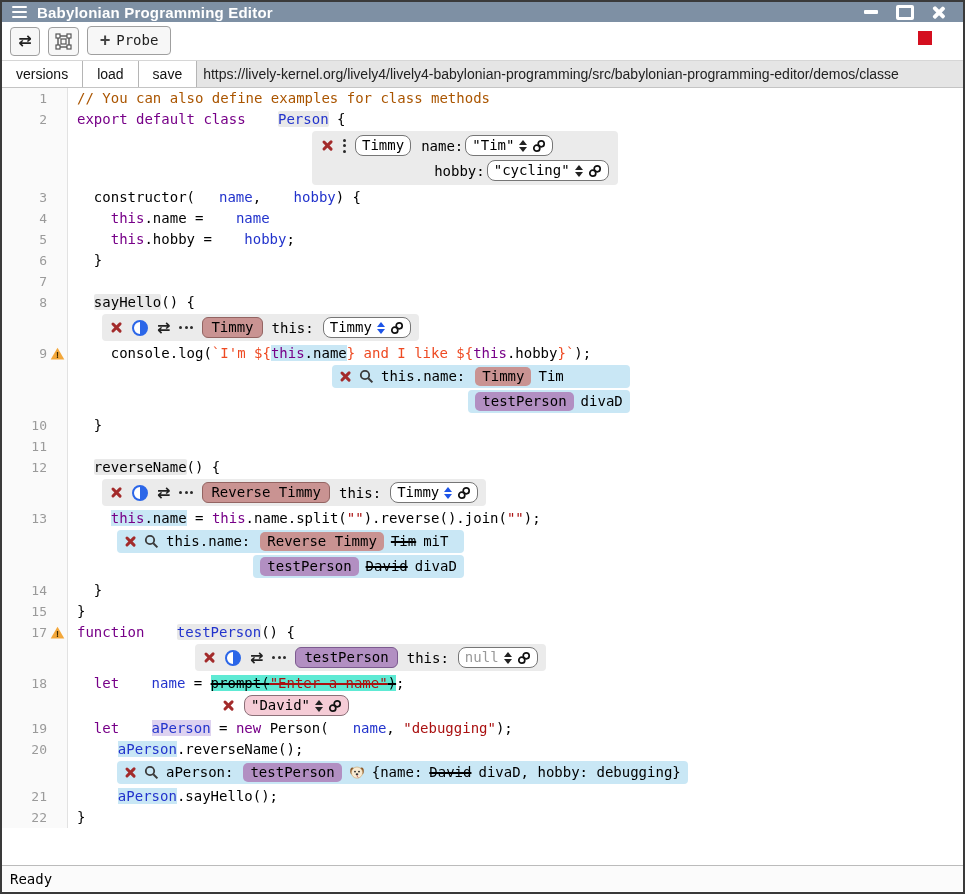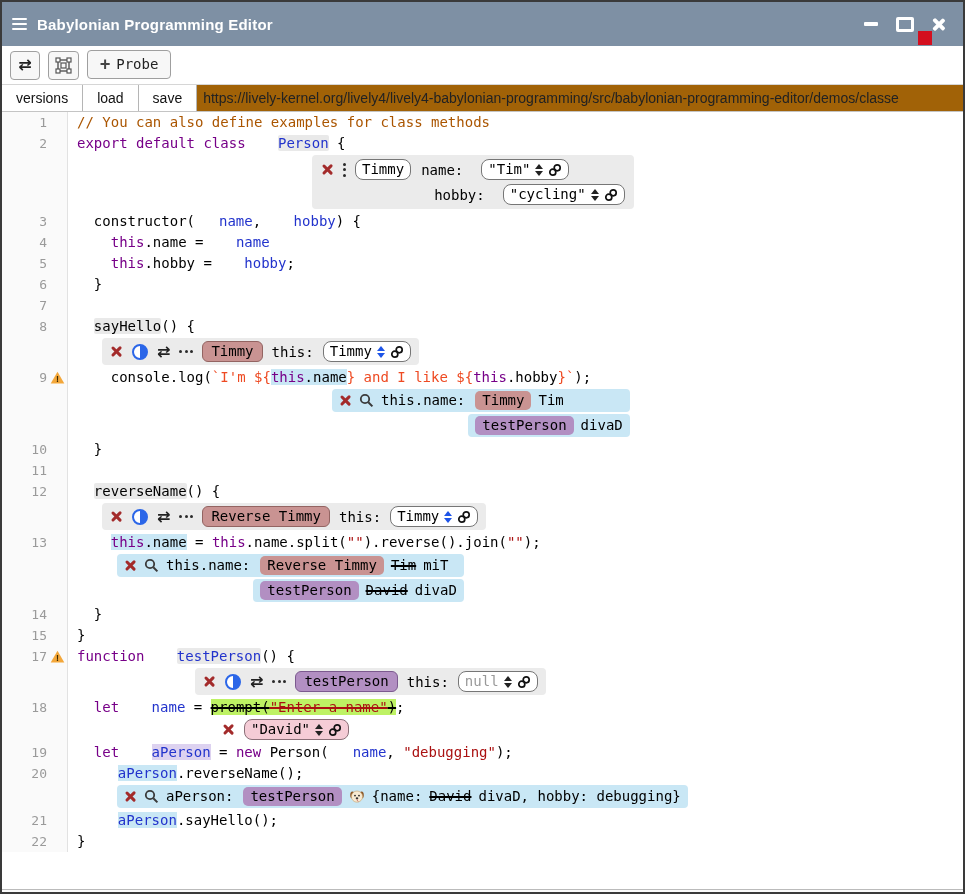--- a/index.html
+++ b/index.html
@@ -1,62 +1,62 @@
 <!DOCTYPE html>
 <html><head>
 <meta charset="utf-8">
 <style>
   html,body{margin:0;padding:0;background:#fff;}
   .window{position:relative;width:965px;height:894px;box-sizing:border-box;border:2px solid #3a3a3a;
           background:#fff;overflow:hidden;font-family:"Liberation Sans",sans-serif;}
   
-  .titlebar{height:44px;background:#7e90a4;display:flex;align-items:center;color:#fff;padding:0 10px;gap:10px;}
+  .titlebar{height:20px;background:#7e90a4;display:flex;align-items:center;color:#fff;padding:0 10px;gap:10px;}
   .burger{display:inline-flex;flex-direction:column;gap:2.5px;cursor:pointer;}
   .burger i{width:15px;height:2.5px;background:#fff;border-radius:1px;}
   .wtitle{font-weight:bold;font-size:15px;letter-spacing:.2px;}
   .wcontrols{margin-left:auto;display:flex;align-items:center;gap:18px;padding-right:8px;}
   .wmin{width:14px;height:3.5px;background:#fff;border-radius:1px;}
   .wmax{width:12px;height:9px;border:3px solid #fff;border-radius:2px;}
   .wclose{position:relative;width:13px;height:13px;}
   .wclose::before,.wclose::after{content:"";position:absolute;left:5px;top:-1px;width:3.5px;height:15px;background:#fff;border-radius:1.5px;}
   .wclose::before{transform:rotate(45deg);} .wclose::after{transform:rotate(-45deg);}
   .modflag{position:absolute;top:29px;right:31px;width:14px;height:14px;background:#d40f1f;z-index:5;}
   
   .toolbar{display:flex;align-items:center;gap:8px;padding:4px 8px;background:#fff;border-bottom:1px solid #d6d6d6;height:30px;}
   .tbtn{display:inline-flex;align-items:center;justify-content:center;gap:6px;min-width:30px;height:29px;
         background:#f7f7f7;border:1px solid #9f9f9f;border-radius:4px;font-size:15px;color:#222;cursor:pointer;
         font-family:"Liberation Sans",sans-serif;}
   .tbtn .plus{font-weight:bold;font-size:17px;color:#444;line-height:1;}
   .tbtn.probe{padding:0 12px;}
   .icon-swap{font-family:"DejaVu Sans",sans-serif;font-weight:bold;font-size:16px;line-height:16px;color:#222;}
   
-  .filebar{display:flex;align-items:stretch;height:26px;background:#a16207;border-bottom:1px solid #c4c4c4;font-size:14px;color:#111;}
+  .filebar{display:flex;align-items:stretch;height:26px;background:#e5e5e5;border-bottom:1px solid #c4c4c4;font-size:14px;color:#111;}
   .fbtn{display:flex;align-items:center;padding:0 14px;border-right:1px solid #b5b5b5;background:#fff;cursor:pointer;}
   .furl{flex:1;display:flex;align-items:center;padding:0 6px;white-space:nowrap;overflow:hidden;color:#222;}
   
   .editor{background:#fff;overflow:hidden;height:777px;}
   .line{display:flex;align-items:flex-start;min-height:21px;}
   .gutter{flex:0 0 66px;align-self:stretch;display:flex;justify-content:flex-end;align-items:flex-start;
           background:#fafafa;border-right:1px solid #e2e2e2;box-sizing:border-box;padding-top:2px;}
   .lnum{font:13px/18px "DejaVu Sans Mono",monospace;color:#9a9a9a;}
   .warnslot{width:20px;height:16px;display:flex;justify-content:center;align-items:center;}
   .body{flex:1;min-width:0;padding-left:9px;}
   .code-line{font:14px/21px "DejaVu Sans Mono",monospace;white-space:pre;color:#000;cursor:text;}
   .c-com{color:#aa5500;margin-top:32px;} .c-kw{color:#770088;} .c-def{color:#2233cc;margin-left:24px;} .c-str{color:#aa1111;} .c-str2{color:#ee4a22;}
   .h-gray{background:#e9e9e9;border-radius:2px;}
   .h-blue{background:#c9e7f5;}
   .h-lav{background:#ddd2f0;}
-  .h-pink{background:#bef264;text-decoration:line-through;text-decoration-thickness:1.8px;}
+  .h-pink{background:#5eead4;text-decoration:line-through;text-decoration-thickness:1.8px;}
   
   .mono{font-family:"DejaVu Sans Mono",monospace;}
   .exwidget{display:inline-grid;grid-template-columns:max-content max-content;column-gap:10px;row-gap:4px;
             background:#ebebeb;border-radius:4px;padding:4px 9px;align-items:center;margin:1px 0 2px 0;
             font:14px/18px "DejaVu Sans Mono",monospace;}
   .exhead{display:flex;align-items:center;gap:9px;}
-  .exfield{display:flex;align-items:center;gap:18px;grid-column:2;}
+  .exfield{display:flex;align-items:center;gap:2px;grid-column:2;}
   .hdrwidget{display:inline-flex;align-items:center;gap:9px;background:#ebebeb;border-radius:4px;
              padding:3px 8px;margin:1px 0 2px 0;font:14px/18px "DejaVu Sans Mono",monospace;}
   .selbox{display:inline-flex;align-items:center;gap:5px;background:#fff;border:1.5px solid #767676;
           border-radius:8px;padding:1px 6px;font:14px/17px "DejaVu Sans Mono",monospace;color:#000;cursor:pointer;}
   .selbox.pink{background:#f5ccd6;border-color:#8b7078;}
   .selval.muted{color:#999;}
   .badge{font:14px/17px "DejaVu Sans Mono",monospace;padding:1px 7px;border-radius:5px;color:#000;cursor:pointer;}
   .badge.rosy{background:#c99392;} .badge.purple{background:#b28fc2;}
   .badge.bordered{padding:1px 8px;border-radius:6px;}
   .badge.bordered.rosy{border:1.5px solid #936462;} .badge.bordered.purple{border:1.5px solid #7c5a8f;}

